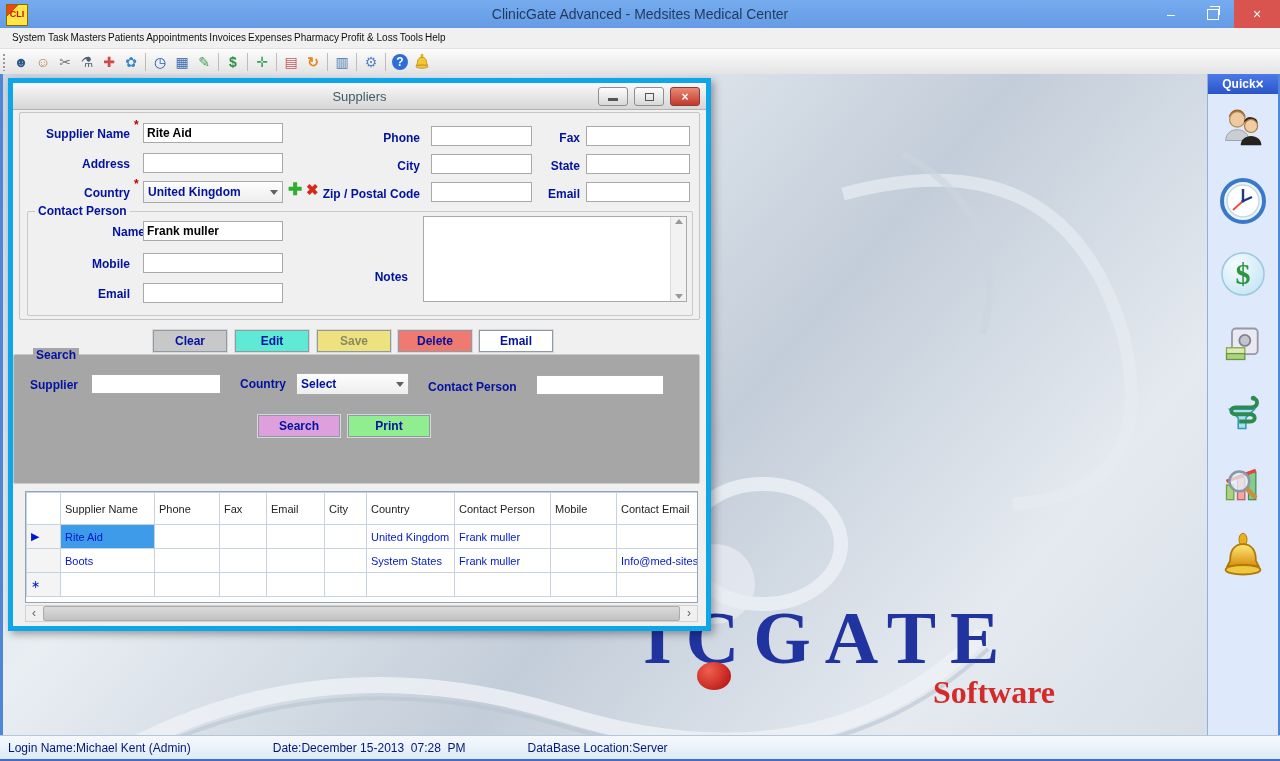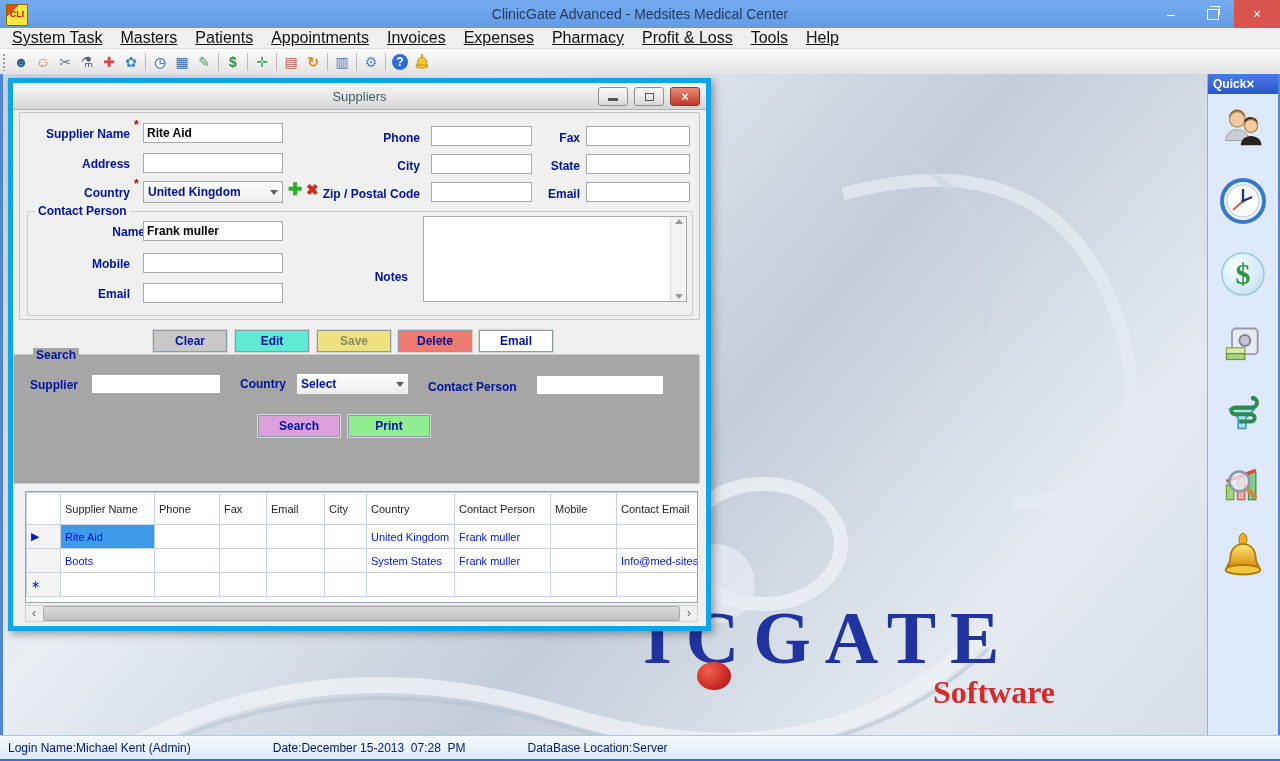--- a/index.html
+++ b/index.html
@@ -10,42 +10,42 @@
   .titlebar{position:absolute;left:0;top:0;width:1280px;height:28px;background:linear-gradient(#76ABEF,#649BE4);display:flex;align-items:center;}
   .app-icon{position:absolute;left:6px;top:4px;width:20px;height:20px;background:linear-gradient(135deg,#E84A10 0 30%,#FFE642 30% 100%);border:1px solid #8A6A00;color:#C81010;font:bold 9px/18px "Liberation Sans",sans-serif;text-align:center;}
   .title-text{width:100%;text-align:center;font-size:14px;color:#1E3A5F;}
   .win-btns{position:absolute;right:0;top:0;height:28px;display:flex;}
   .win-btn{width:42px;height:28px;display:flex;align-items:center;justify-content:center;color:#FFF;font-size:14px;}
   .win-btn.close{width:46px;background:#D9534F;}
   .restore-glyph{width:10px;height:9px;border:1.5px solid #FFF;position:relative;background:transparent;}
   .restore-glyph:before{content:"";position:absolute;left:2px;top:-4px;width:9px;height:8px;border:1.5px solid #FFF;border-bottom:none;border-left:none;}
 
   .menubar{position:absolute;left:0;top:28px;width:1280px;height:20px;background:#F0F0F0;display:flex;align-items:center;border-bottom:1px solid #E2E2E2;}
-  .menu-item{padding:0 9px;font-size:16px;color:#111;line-height:20px;text-decoration:underline;}
+  .menu-item{padding:0 1px;font-size:10px;color:#111;line-height:20px;}
   .menu-item:first-child{padding-left:12px;}
 
   .toolbar{position:absolute;left:0;top:49px;width:1280px;height:25px;background:linear-gradient(#FCFCFC,#E4E4E4);border-bottom:1px solid #B8B8B8;display:flex;align-items:center;}
   .tb-grip{width:5px;height:18px;margin:0 3px 0 2px;background-image:radial-gradient(#9A9A9A 1px,transparent 1.2px);background-size:4px 4px;}
   .tbi{width:22px;height:20px;text-align:center;line-height:20px;font-size:14px;display:inline-block;}
   .tb-sep{width:1px;height:18px;background:#BCBCBC;margin:0 3px;}
   .tb-bell{display:inline-flex;align-items:center;justify-content:center;width:22px;height:20px;}
 
   
   .client{position:absolute;left:3px;top:74px;width:1274px;height:684px;background:linear-gradient(130deg,#CDD6E0 0%,#E9EEF3 28%,#C3CDD9 55%,#E5EAF0 78%,#D3DBE4 100%);overflow:hidden;}
   .steth{position:absolute;left:0;top:0;}
   .watermark{position:absolute;left:640px;top:522px;font-family:"Liberation Serif",serif;font-weight:bold;font-size:74px;letter-spacing:14px;color:#20339E;z-index:1;}
   .watermark-sub{position:absolute;left:930px;top:600px;font-family:"Liberation Serif",serif;font-weight:bold;font-size:32px;color:#D42A2A;z-index:1;}
   .watermark-dot{position:absolute;left:694px;top:588px;width:34px;height:28px;border-radius:50%;background:radial-gradient(circle at 35% 30%,#F06050,#B00808);z-index:1;}
   .frame-left{position:absolute;left:0;top:74px;width:3px;height:684px;background:#4E86D8;}
   .frame-right{position:absolute;right:0;top:74px;width:3px;height:684px;background:#4E86D8;}
   .frame-bottom{position:absolute;left:0;top:758px;width:1280px;height:3px;background:#3E6EC8;}
 
   
   .quick{position:absolute;left:1207px;top:74px;width:70px;height:661px;background:#DEE9FB;border-left:1px solid #93ADDC;z-index:5;}
-  .quick-header{height:20px;background:linear-gradient(#4C79E8,#2B55C8);color:#FFF;display:flex;align-items:center;justify-content:flex-start;padding:0 5px;}
+  .quick-header{height:20px;background:linear-gradient(#4C79E8,#2B55C8);color:#FFF;display:flex;align-items:center;justify-content:center;padding:0 5px;}
   .quick-title{font-size:12px;font-weight:bold;}
   .quick-close{font-size:14px;font-weight:bold;line-height:18px;}
   .quick-icons{display:flex;flex-direction:column;align-items:center;gap:21px;padding-top:12px;}
 
   
   .dialog{position:absolute;left:8px;top:78px;width:693px;height:543px;border:5px solid #0ea5e9;background:#F0F0F0;z-index:10;box-shadow:3px 3px 8px rgba(0,0,0,.35);}
   .dlg-title{position:relative;height:26px;background:linear-gradient(#F9F9F9,#D6D6D6);border-bottom:1px solid #B2B2B2;display:flex;align-items:center;justify-content:center;font-size:13px;color:#3F5B66;}
   .dlg-btns{position:absolute;right:6px;top:4px;display:flex;gap:6px;}
   .dlg-btn{width:28px;height:17px;border:1px solid #8E8E8E;border-radius:3px;background:linear-gradient(#FDFDFD,#D8D8D8);display:flex;align-items:center;justify-content:center;}
   .dlg-btn .mini-dash{width:10px;height:3px;background:#555;margin-top:6px;}

